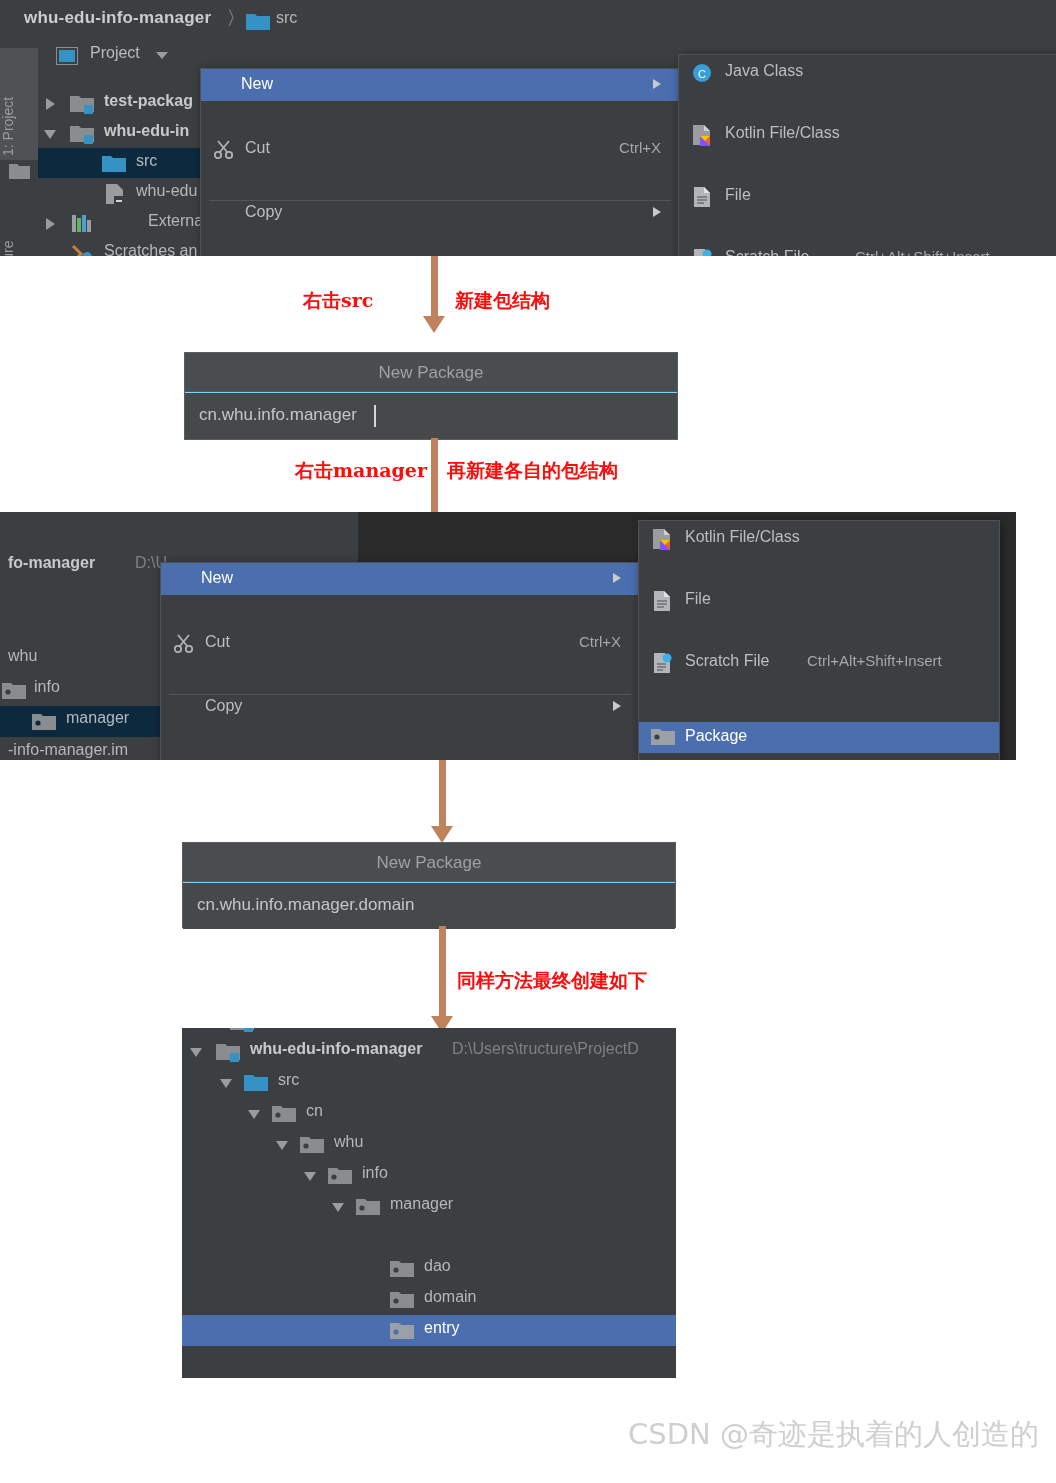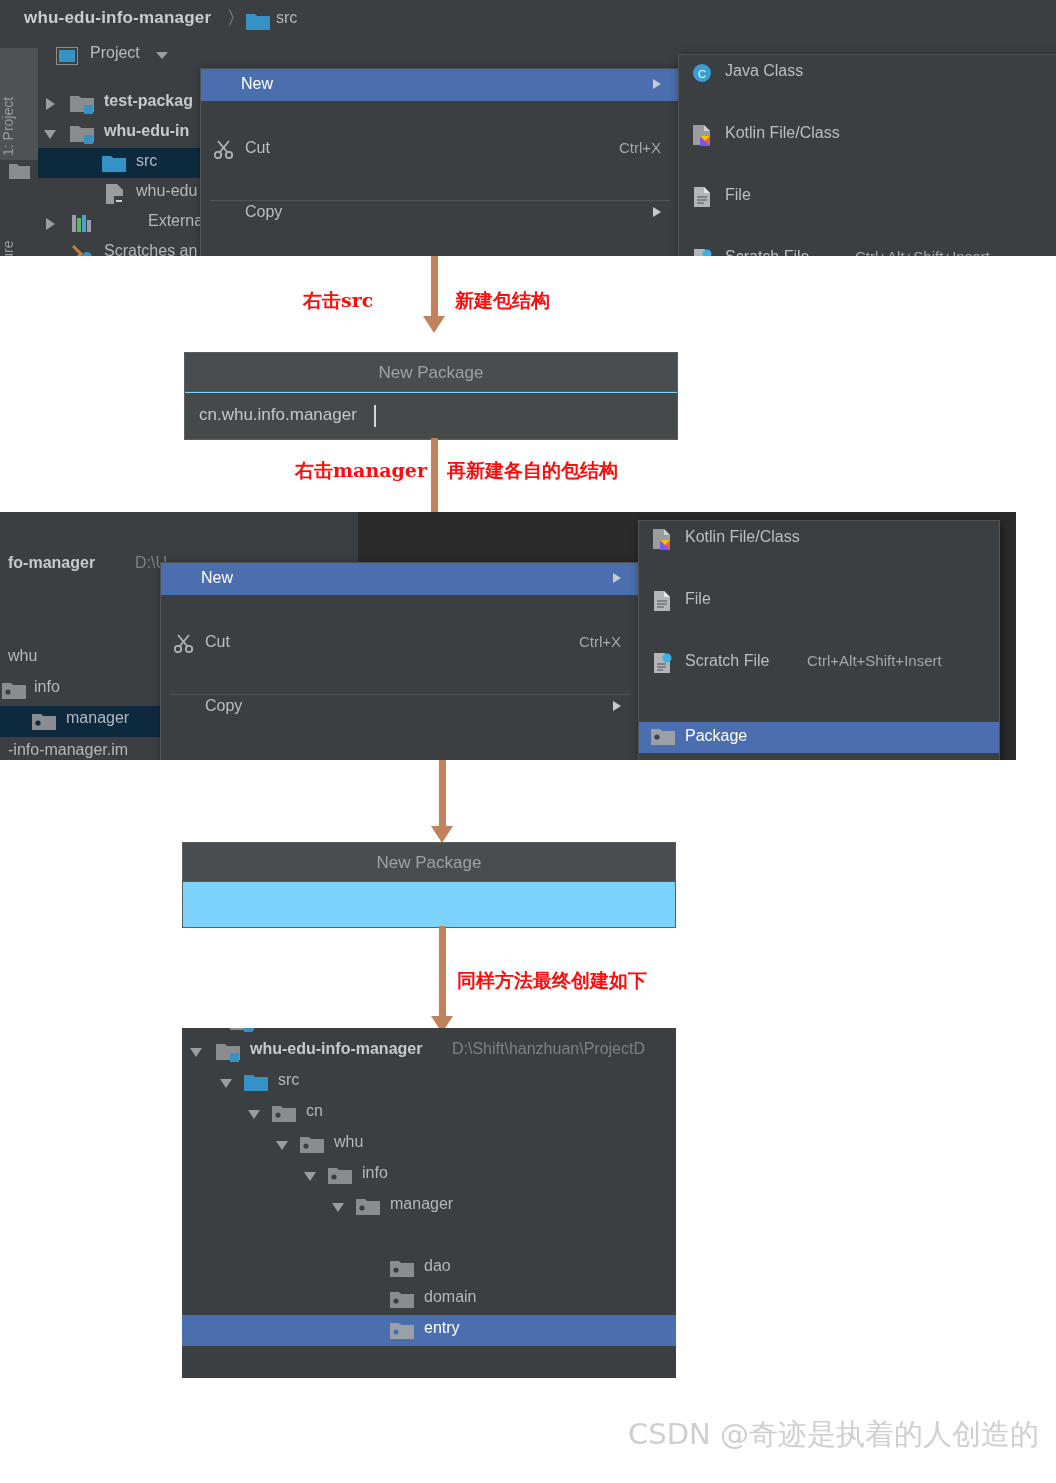--- a/index.html
+++ b/index.html
@@ -430,20 +430,23 @@
     </div>
 
   </div>
 </div>
 
 <div class="arrow-shaft" style="left:439px;top:760px;height:68px;"></div>
 <div class="arrow-head" style="left:431px;top:826px;"></div>
 
 <div class="npdlg" id="dlg2" style="left:182px;top:842px;width:492px;height:84px;">
   <div class="np-title">New Package</div>
+  <div class="np-field">
+    <span class="np-val">cn.whu.info.manager.domain</span>
+  </div>
 </div>
 
 <div class="arrow-shaft" style="left:439px;top:926px;height:92px;"></div>
 <div class="arrow-head" style="left:431px;top:1016px;"></div>
 <div class="annot" style="left:457px;top:968px;">同样方法最终创建如下</div>
 
 <div class="abs" id="panel-bot">
 
   <div class="brow" style="top:-22px;">
     <span class="ico" style="left:48px;top:6px;">
@@ -457,21 +460,21 @@
 
   <div class="brow" style="top:8px;">
     <span class="ico tri tri-d" style="left:8px;top:12px;"></span>
     <span class="ico" style="left:34px;top:6px;">
       <svg width="26" height="20" viewBox="0 0 26 20">
           <path d="M0 2h9l2 2h13v14H0z" fill="#8a8d90"></path>
           <rect x="14" y="11" width="9" height="9" fill="#3592c4"></rect>
         </svg>
     </span>
     <span class="bw tw-b" style="left:68px;top:4px;color:#c7cacc;">whu-edu-info-manager</span>
-    <span class="bw tw-p" style="left:270px;top:4px;">D:\Shift\hanzhuan\ProjectD</span>
+    <span class="bw tw-p" style="left:270px;top:4px;">D:\Users\tructure\ProjectD</span>
   </div>
 
   <div class="brow" style="top:39px;">
     <span class="ico tri tri-d" style="left:38px;top:12px;"></span>
     <span class="ico" style="left:62px;top:6px;">
       <svg width="26" height="20" viewBox="0 0 26 20">
           <path d="M0 2h9l2 2h13v14H0z" fill="#3592c4"></path>
         </svg>
     </span>
     <span class="bw tw-n" style="left:96px;top:4px;">src</span>

